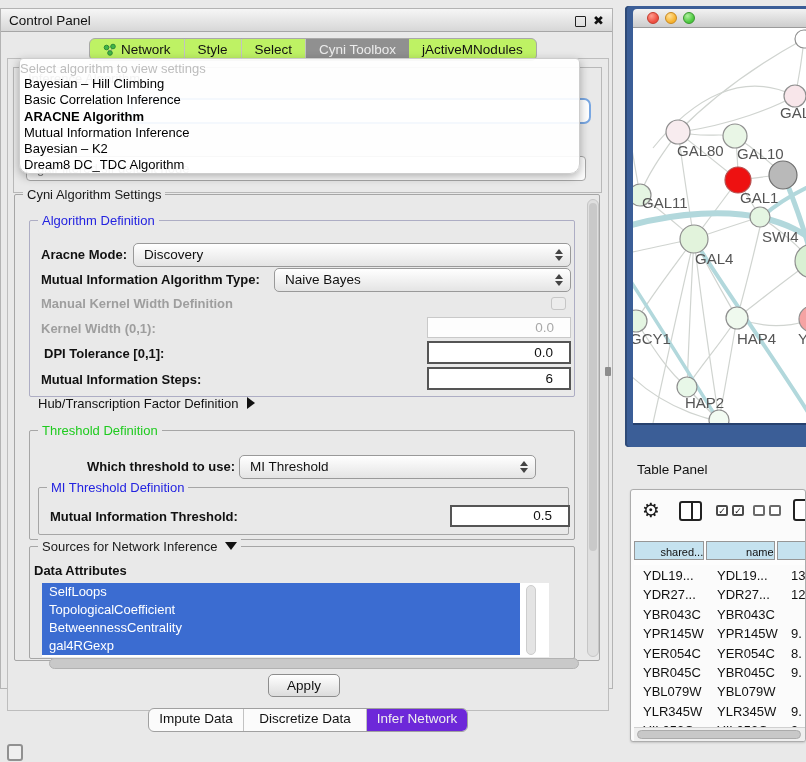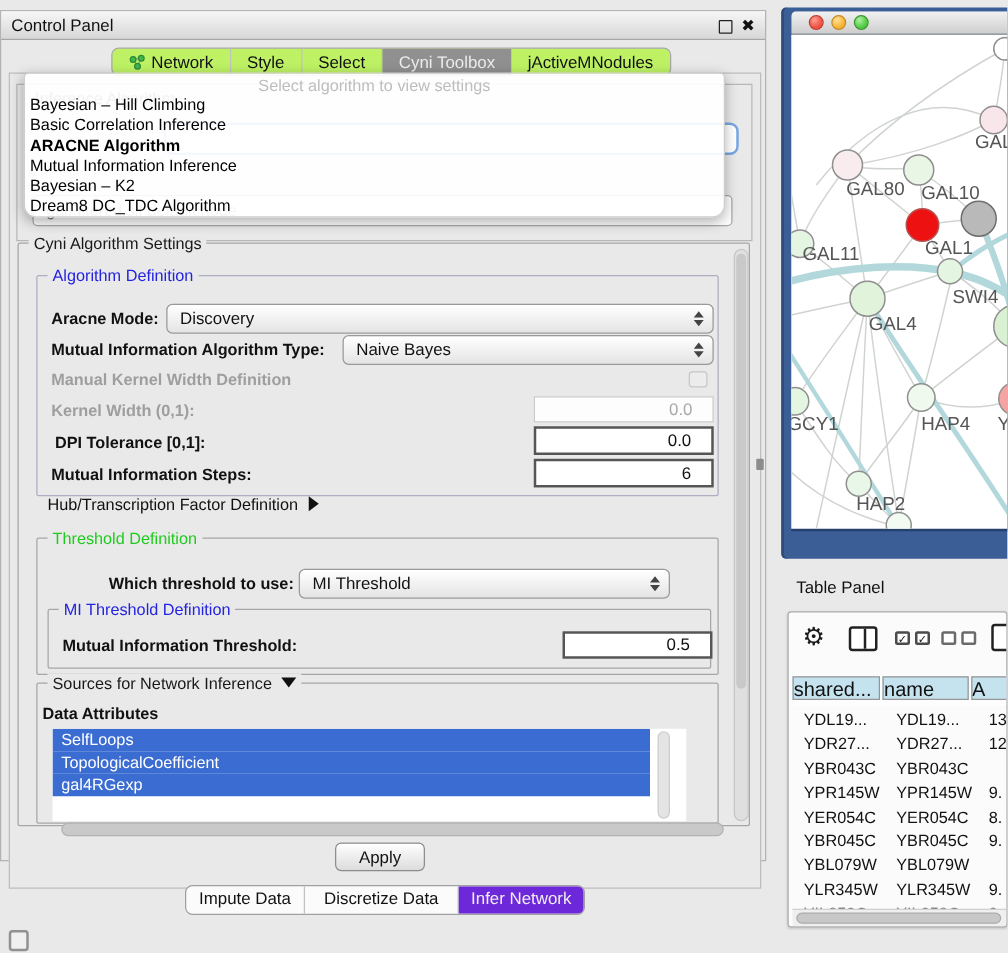--- a/index.html
+++ b/index.html
@@ -32,21 +32,21 @@
   .ghost-combo1{position:absolute;left:130px;top:89px;width:460px;height:26px;background:#fff;
                 border:2.5px solid #79a7e2;border-radius:7px;box-sizing:border-box}
   .ghost-combo2{position:absolute;left:25px;top:147px;width:560px;height:25px;background:#fdfdfd;
                 border:1px solid #a8a8a8;border-radius:4px;box-sizing:border-box;
                 font-size:13px;color:#777;line-height:23px;padding-left:10px}
   
   .popup{position:absolute;left:18px;top:49px;width:561px;height:116px;
          background:rgba(255,255,255,0.92);border:1px solid #cdcdcd;
          border-radius:4px 4px 10px 10px;box-shadow:0 3px 10px rgba(0,0,0,0.3);
          box-sizing:border-box;padding-top:2px}
-  .popup-header{text-align:center;font-size:13px;color:#bdbdbd;line-height:15px}
+  .popup-header{text-align:left;font-size:13px;color:#bdbdbd;line-height:15px}
   .popup-item{font-size:13px;color:#000;line-height:16.3px;padding-left:4px;white-space:nowrap}
   .popup-item.sel{font-weight:bold}
   
   .gb{position:absolute;border:1px solid #a6a6a6;border-radius:2px;box-sizing:border-box}
   .gb>.lg{position:absolute;top:-8px;left:8px;background:#e9e9e9;padding:0 4px;
           font-size:13px;line-height:15px;color:#1a1a1a;white-space:nowrap}
   .lg.blue{color:#2323e0}.lg.green{color:#1ecb1e}
   .lbl{position:absolute;font-size:13px;color:#111;white-space:nowrap}
   .lbl.b{font-weight:bold}
   .lbl.dis{color:#9e9e9e}
@@ -113,21 +113,21 @@
              border-radius:3px;background:#fff;box-sizing:border-box}
   .cols-icon i{position:absolute;left:50%;top:0;width:2px;height:100%;background:#222}
   .ckpair{position:absolute;display:flex;gap:4px}
   .ck{width:12px;height:11px;border:2px solid #4a4a4a;border-radius:2px;background:#fff;
       box-sizing:border-box;font-size:9px;line-height:8px;text-align:center;color:#222;font-weight:bold}
   .ck.empty{border-color:#6a6a6a}
   .newcol-icon{position:absolute;left:162px;top:9px;width:24px;height:22px;border:2px solid #222;
                border-radius:3px;background:#fff;box-sizing:border-box}
   .thead{position:absolute;left:3px;top:50px;width:200px;height:25px;background:#fdfdfd;display:flex}
   .hcell{height:19px;margin-top:1px;margin-right:2px;background:#c5e2ef;border:1px solid #969696;
-         box-sizing:border-box;font-size:16px;color:#111;text-align:left;line-height:21px;overflow:hidden}
+         box-sizing:border-box;font-size:11px;color:#111;text-align:right;line-height:21px;overflow:hidden}
   .hcell.c0{width:76px}.hcell.c1{width:74px}.hcell.c2{width:60px}
   .trows{position:absolute;left:3px;top:76px;width:200px;height:161px;overflow:hidden;background:#fbfbfb}
   .trow{display:flex;height:19.4px;line-height:19.4px}
   .tcell{font-size:13px;color:#111;white-space:nowrap;overflow:hidden;box-sizing:border-box}
   .tcell.c0{width:78px;padding-left:9px}
   .tcell.c1{width:76px;padding-left:5px}
   .tcell.c2{width:46px;padding-left:3px}
   .table-hsb{position:absolute;left:3px;top:237px;width:200px;height:13px;background:#efefef;border-top:1px solid #d0d0d0}
   .table-hsb i{position:absolute;left:3px;top:2px;width:164px;height:9px;background:#c8c8c8;
                border:1px solid #ababab;border-radius:5px;box-sizing:border-box}
@@ -247,20 +247,21 @@
       </div>
     </div>
 
     <div class="gb" style="left:14px;top:351px;width:546px;height:113px">
       <span class="lg"><span>Sources for Network Inference</span><span class="tri-down"></span></span>
       <div class="lbl b" style="left:4px;top:16px;line-height:16px">Data Attributes</div>
       <div class="attr-list" style="left:12px;top:36px;width:507px;height:74px">
         <div>
             <div class="attr-item" style="background: rgb(59, 108, 209);">SelfLoops</div>
             <div class="attr-item" style="background: rgb(59, 108, 209);">TopologicalCoefficient</div>
+            <div class="attr-item" style="background: rgb(59, 108, 209);">BetweennessCentrality</div>
             <div class="attr-item" style="background: rgb(59, 108, 209);">gal4RGexp</div>
           </div>
         <span class="attr-vsb"></span>
       </div>
     </div>
 
     <div class="vsb-track" style="left:572px;top:4px;width:12px;height:458px">
       <span class="vsb-thumb" style="top:3px;height:348px"></span>
     </div>
     <div class="hsb-thumb" style="left:34px;top:463px;width:530px;height:11px"></div>

